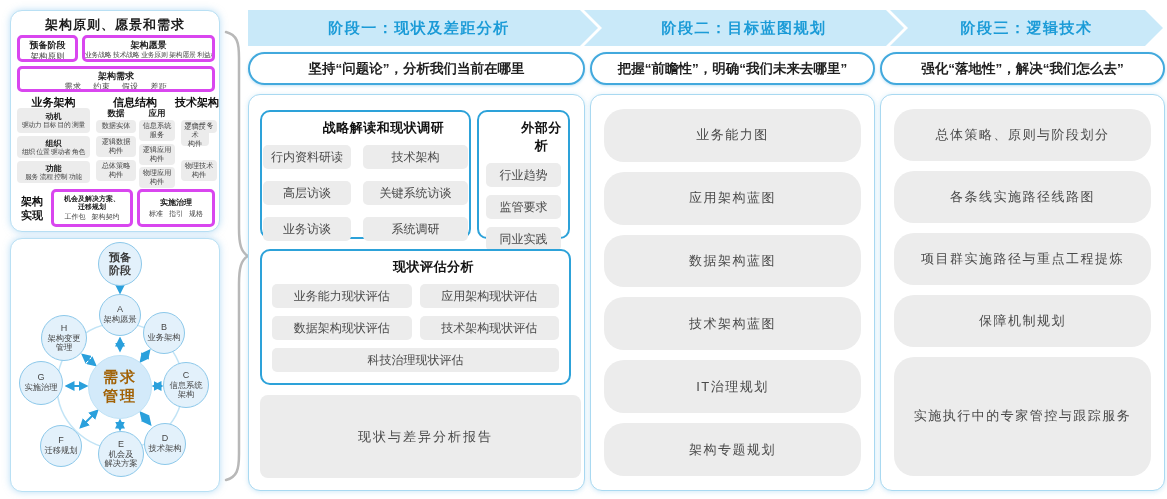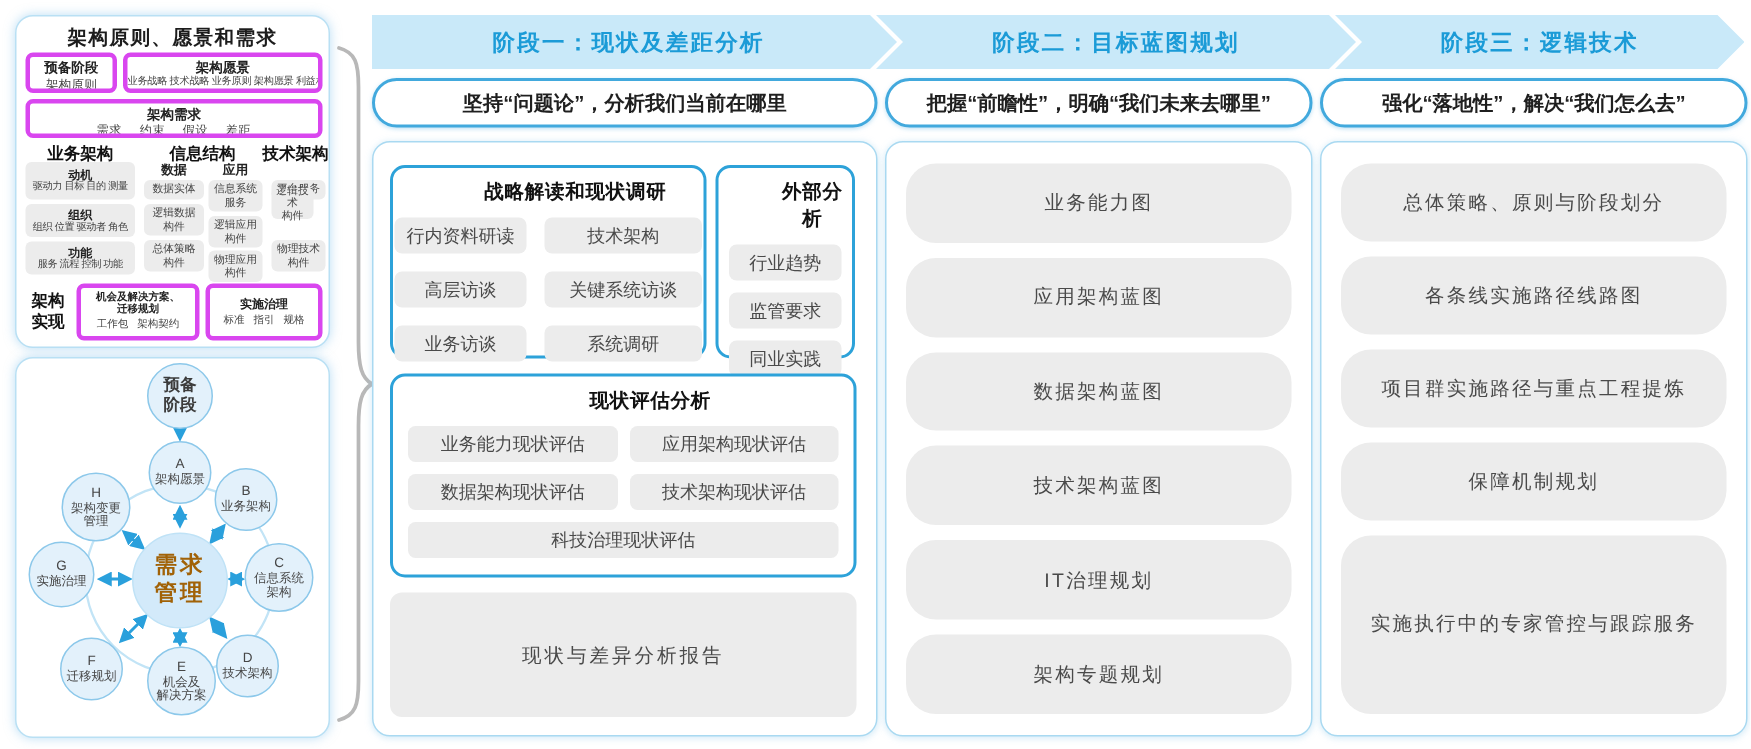--- a/index.html
+++ b/index.html
@@ -73,21 +73,21 @@
      border-radius:10px; box-sizing:border-box; }
   .inner-title { text-align:center; font-weight:bold; font-size:13px; color:#111; margin-top:7px; letter-spacing:.5px;margin-left:36px; }
   .survey-grid { display:grid; grid-template-columns:88px 105px; gap:12px; justify-content:center; margin-top:8px; }
   .ext-col { display:flex; flex-direction:column; gap:8px; margin:8px 7px 0; }
   .assess-grid { display:grid; grid-template-columns:1fr 1fr; gap:8px; margin:8px 10px 0; }
   .gitem { background:var(--gray-box-bg,#ececec); border-radius:5px; height:24px;
      display:flex; align-items:center; justify-content:center; font-size:12px; color:#4a4a4a; }
   .full { grid-column:1/3; }
   .report-box { position:absolute; left:11px; top:300px; width:311px; height:83px;
      background:var(--gray-box-bg,#ececec); border-radius:8px; display:flex; align-items:center;
-     justify-content:center; font-size:13px; color:#4a4a4a; letter-spacing:2px; }
+     justify-content:center; font-size:13px; color:#4a4a4a; letter-spacing:2px;padding-left:10px; }
   .col-flex { position:absolute; left:13px; right:13px; top:14px; bottom:14px;
      display:flex; flex-direction:column; gap:10px; }
   .big-item { flex:1; background:var(--gray-box-bg,#ececec); border-radius:20px;
      display:flex; align-items:center; justify-content:center; font-size:13px; color:#4a4a4a; letter-spacing:1.5px; }
   .tall { flex:2.3; }
 </style>
 </head>
 <body>
 
 <div class="stage">

